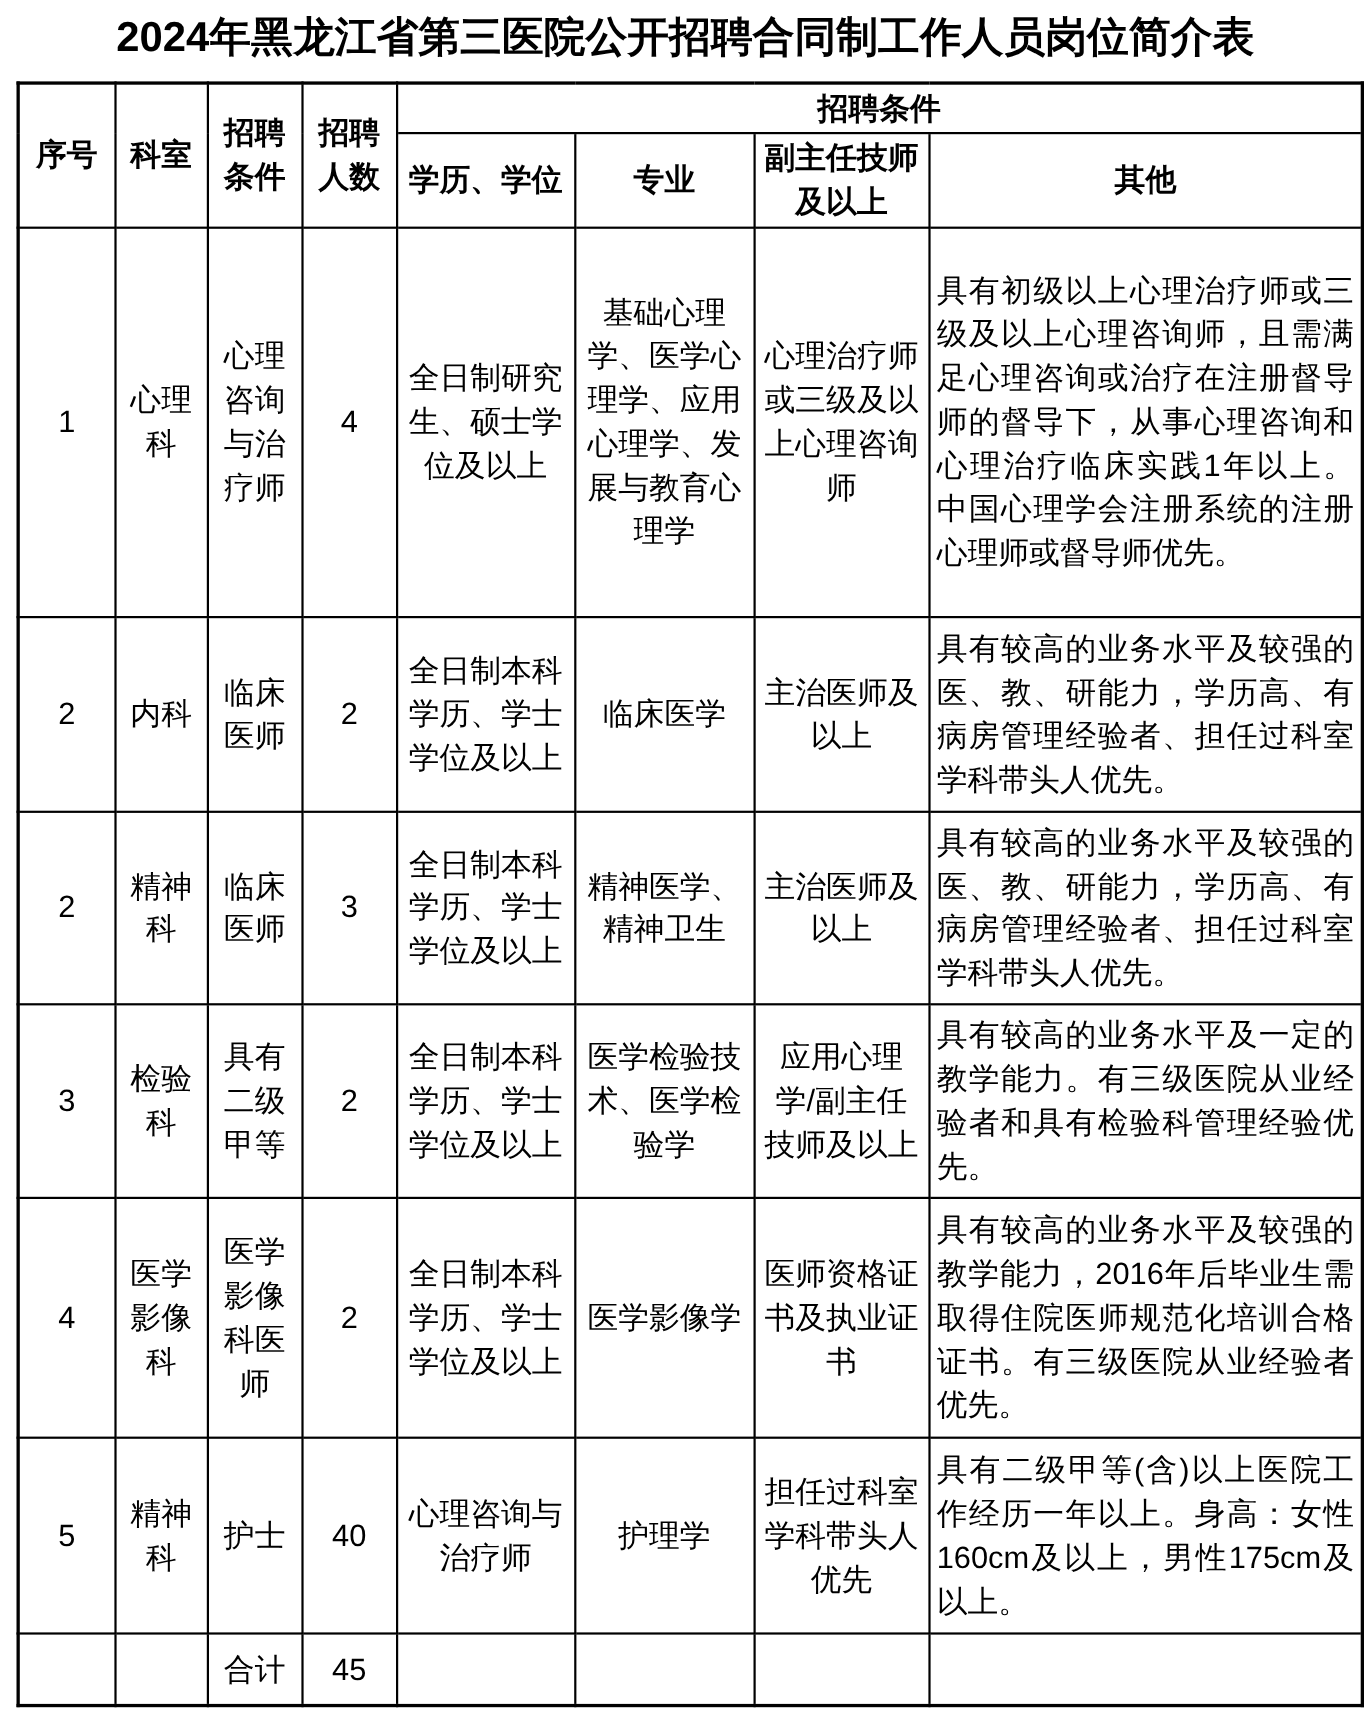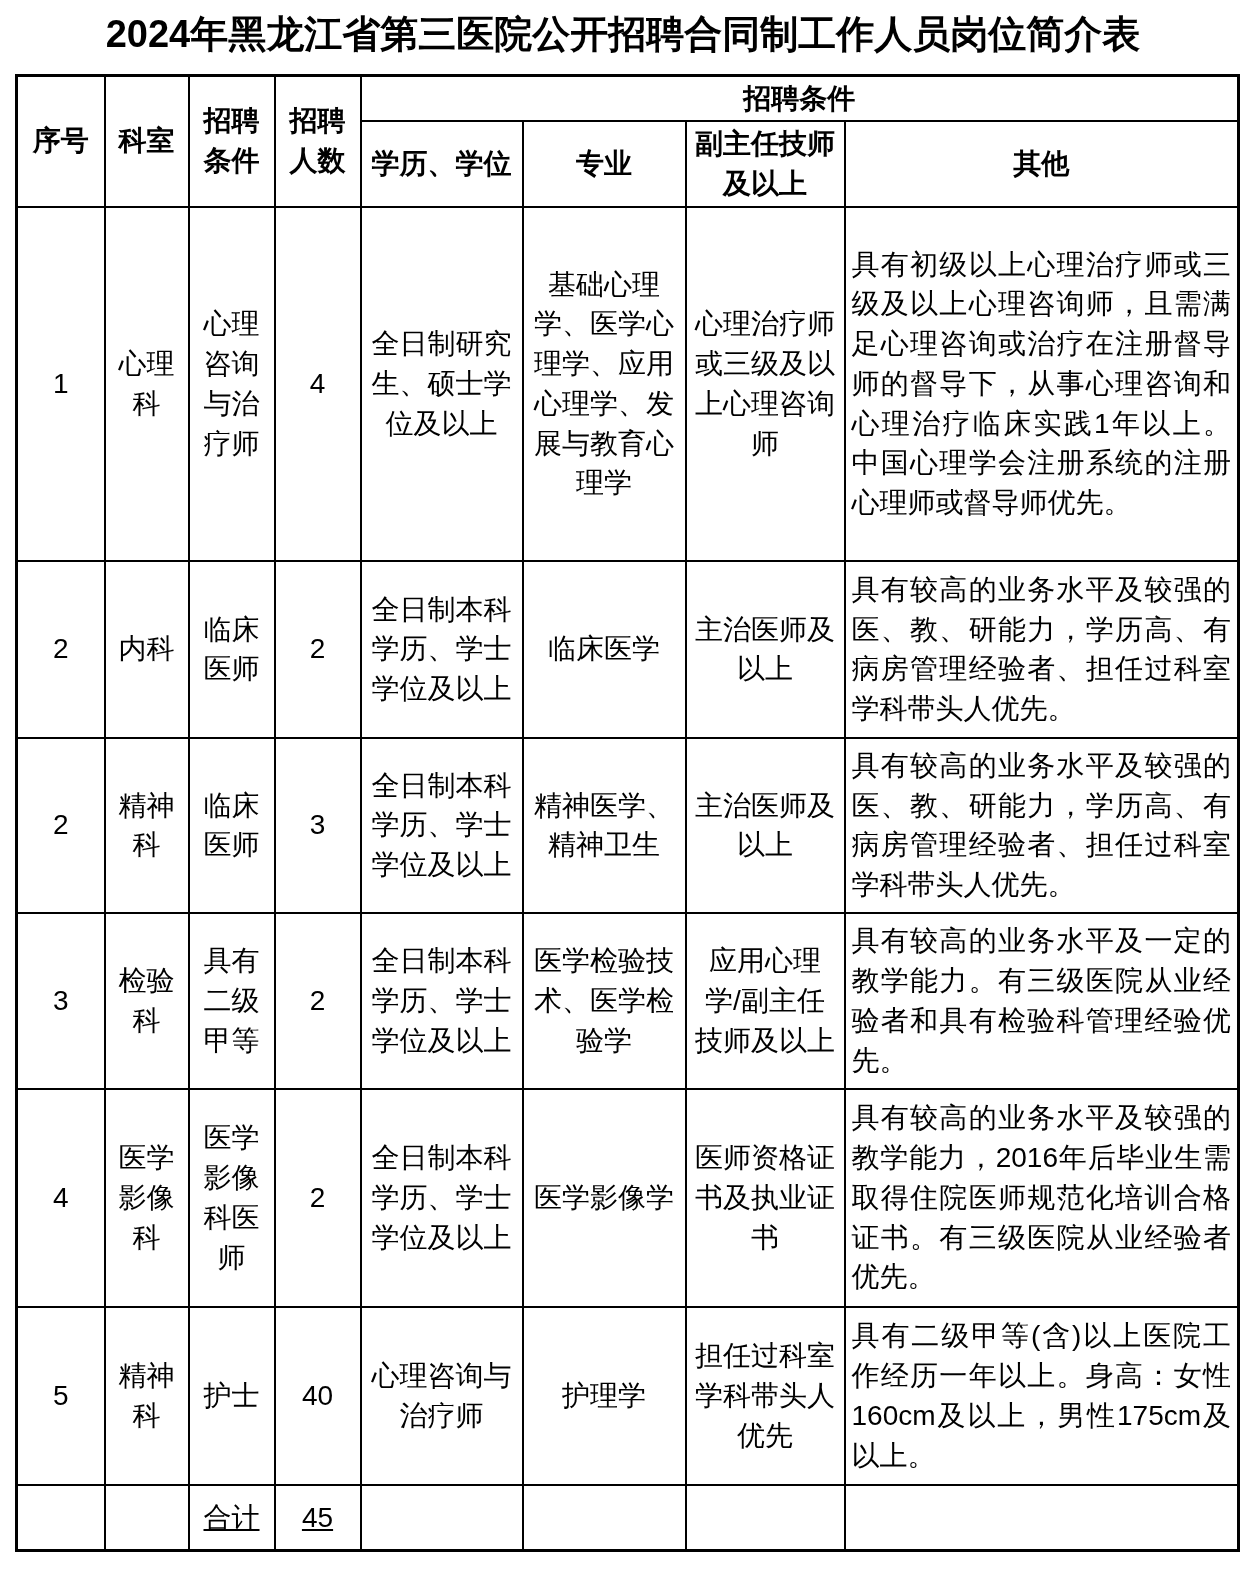--- a/index.html
+++ b/index.html
@@ -52,21 +52,21 @@
     text-align-last: left;
   }
   tr.h-top    { height: 42px; }
   tr.h-sub    { height: 79px; margin-left: 32px; }
   tr.r1       { height: 354px; }
   tr.r2       { height: 177px; }
   tr.r3       { height: 175px; }
   tr.r4       { height: 176px; }
   tr.r5       { height: 218px; }
   tr.r6       { height: 178px; }
-  tr.rfooter  { height: 66px; text-decoration: underline; }
+  tr.rfooter  { height: 66px; }
 </style>
 </head>
 <body>
 
 <div class="page">
 
   <h1 class="title">2024年黑龙江省第三医院公开招聘合同制工作人员岗位简介表</h1>
 
   <table class="recruit">
     <colgroup>

